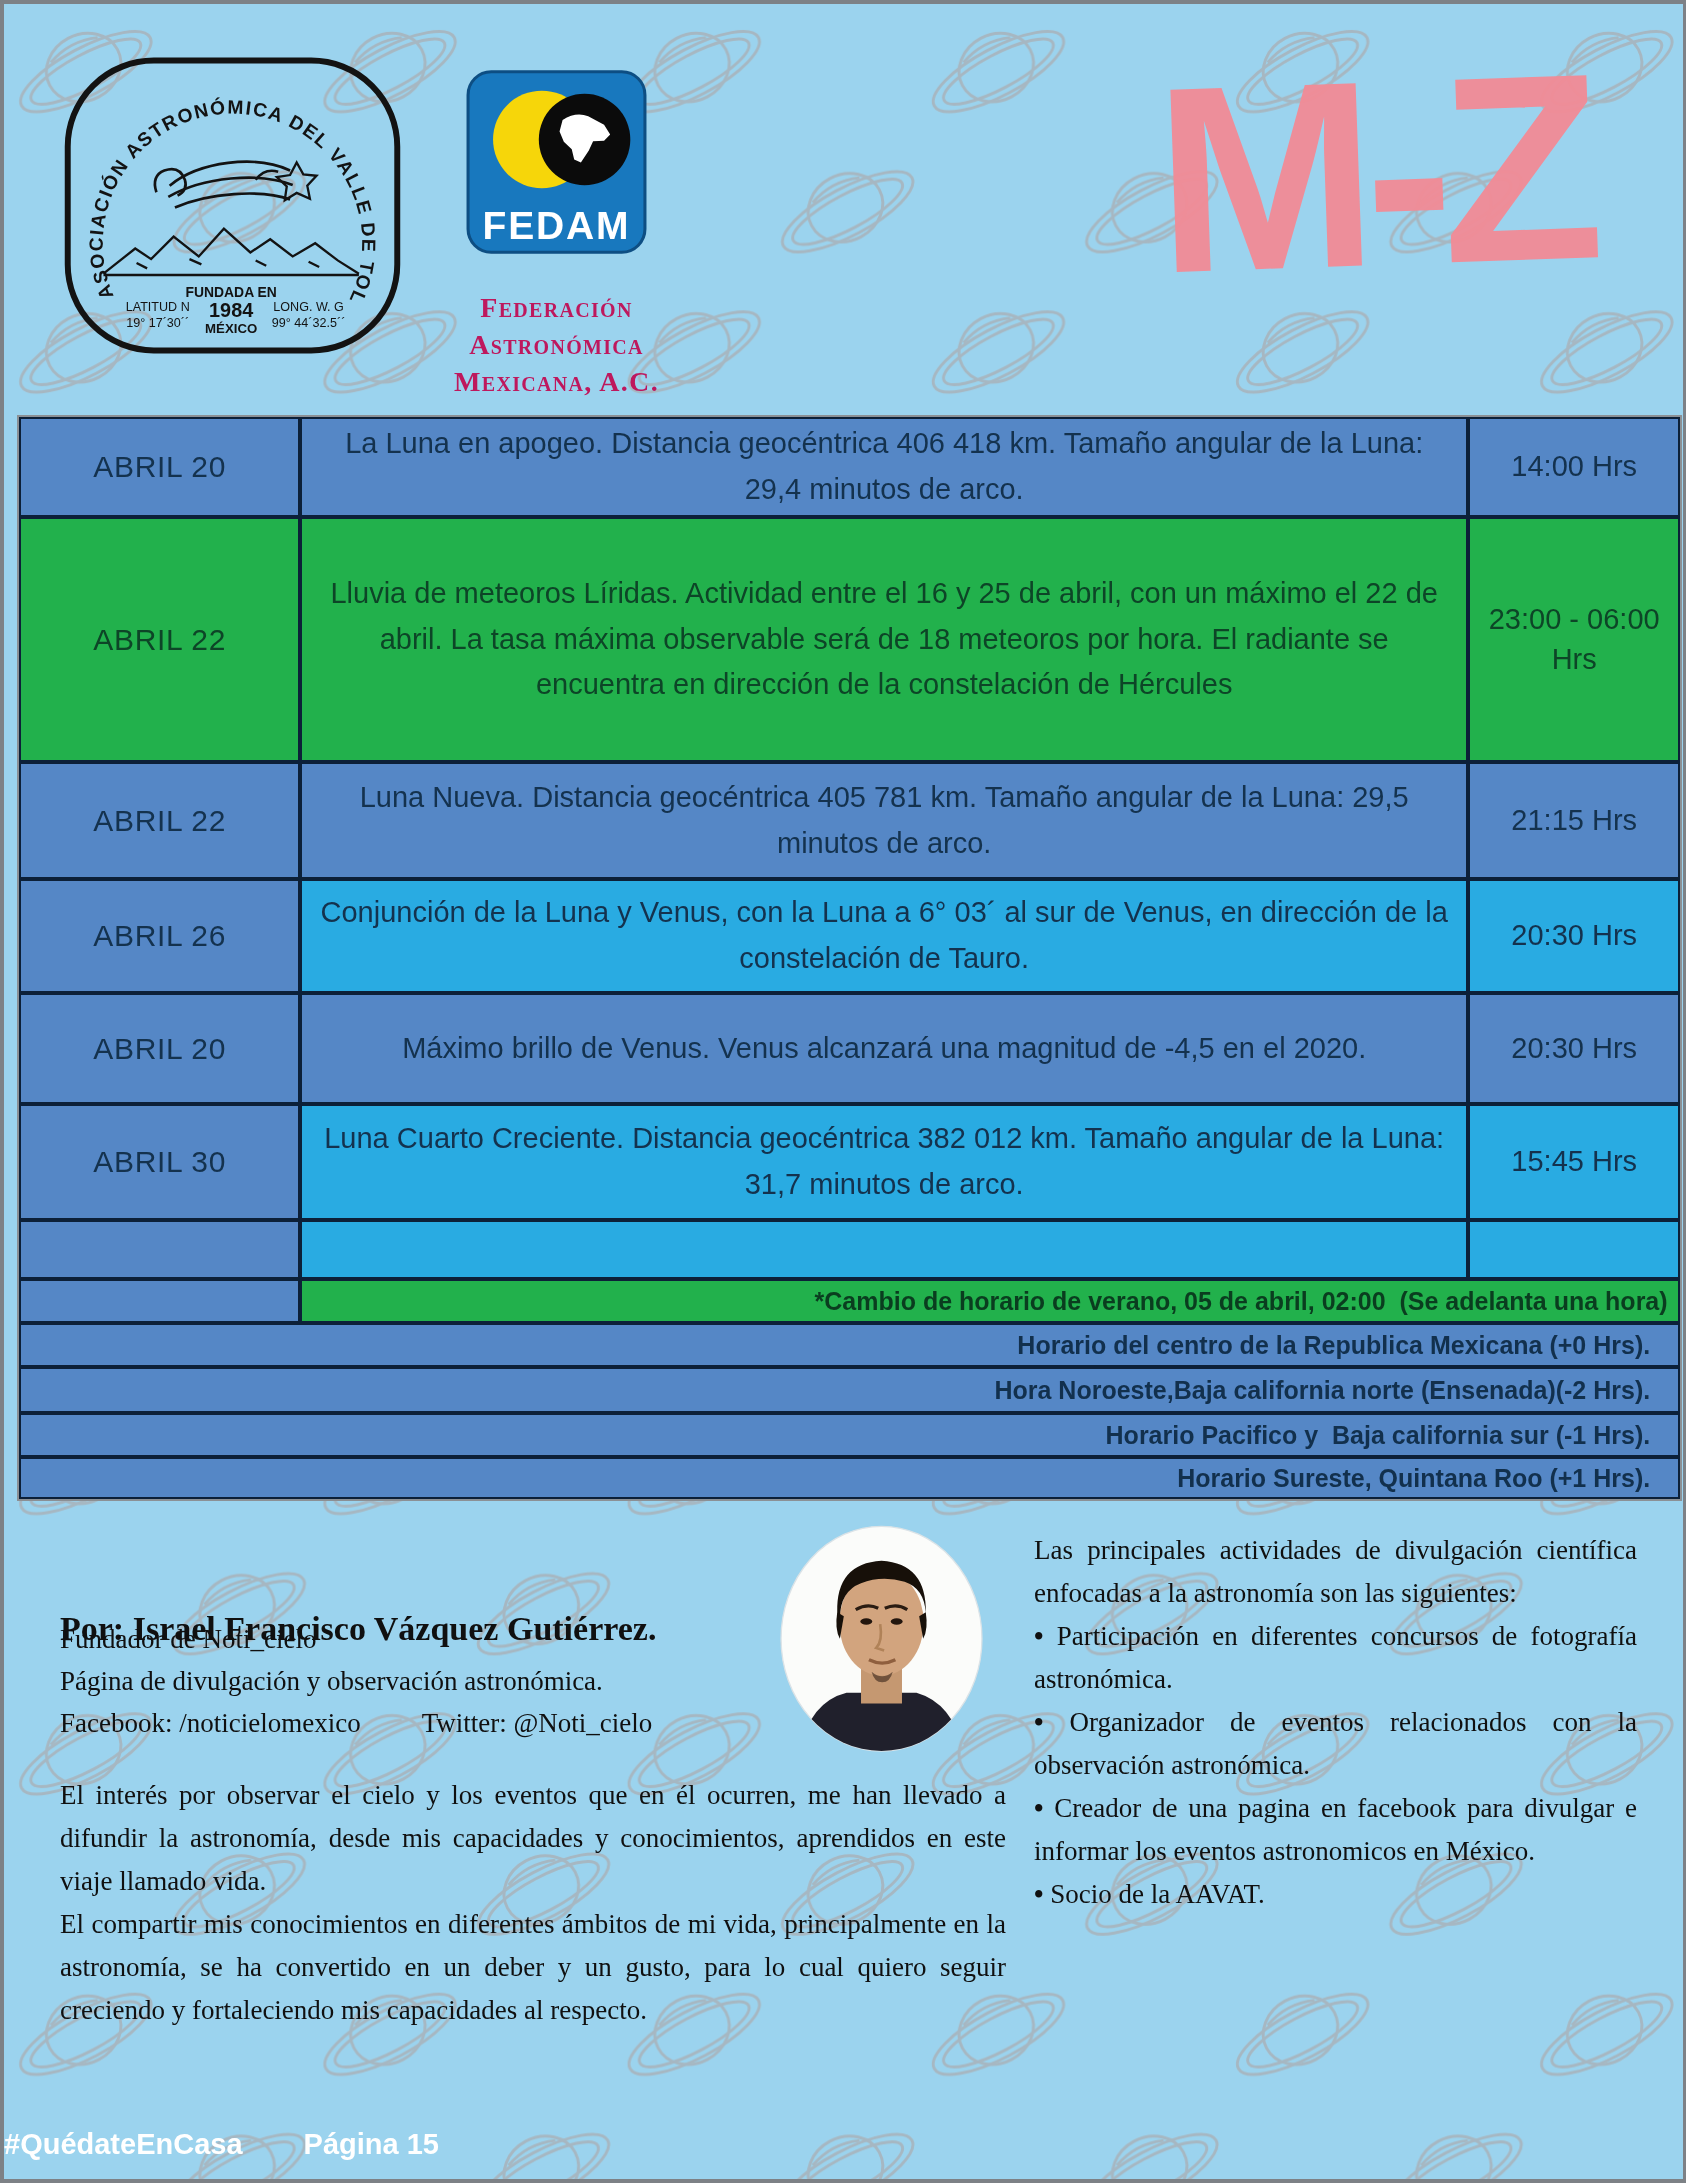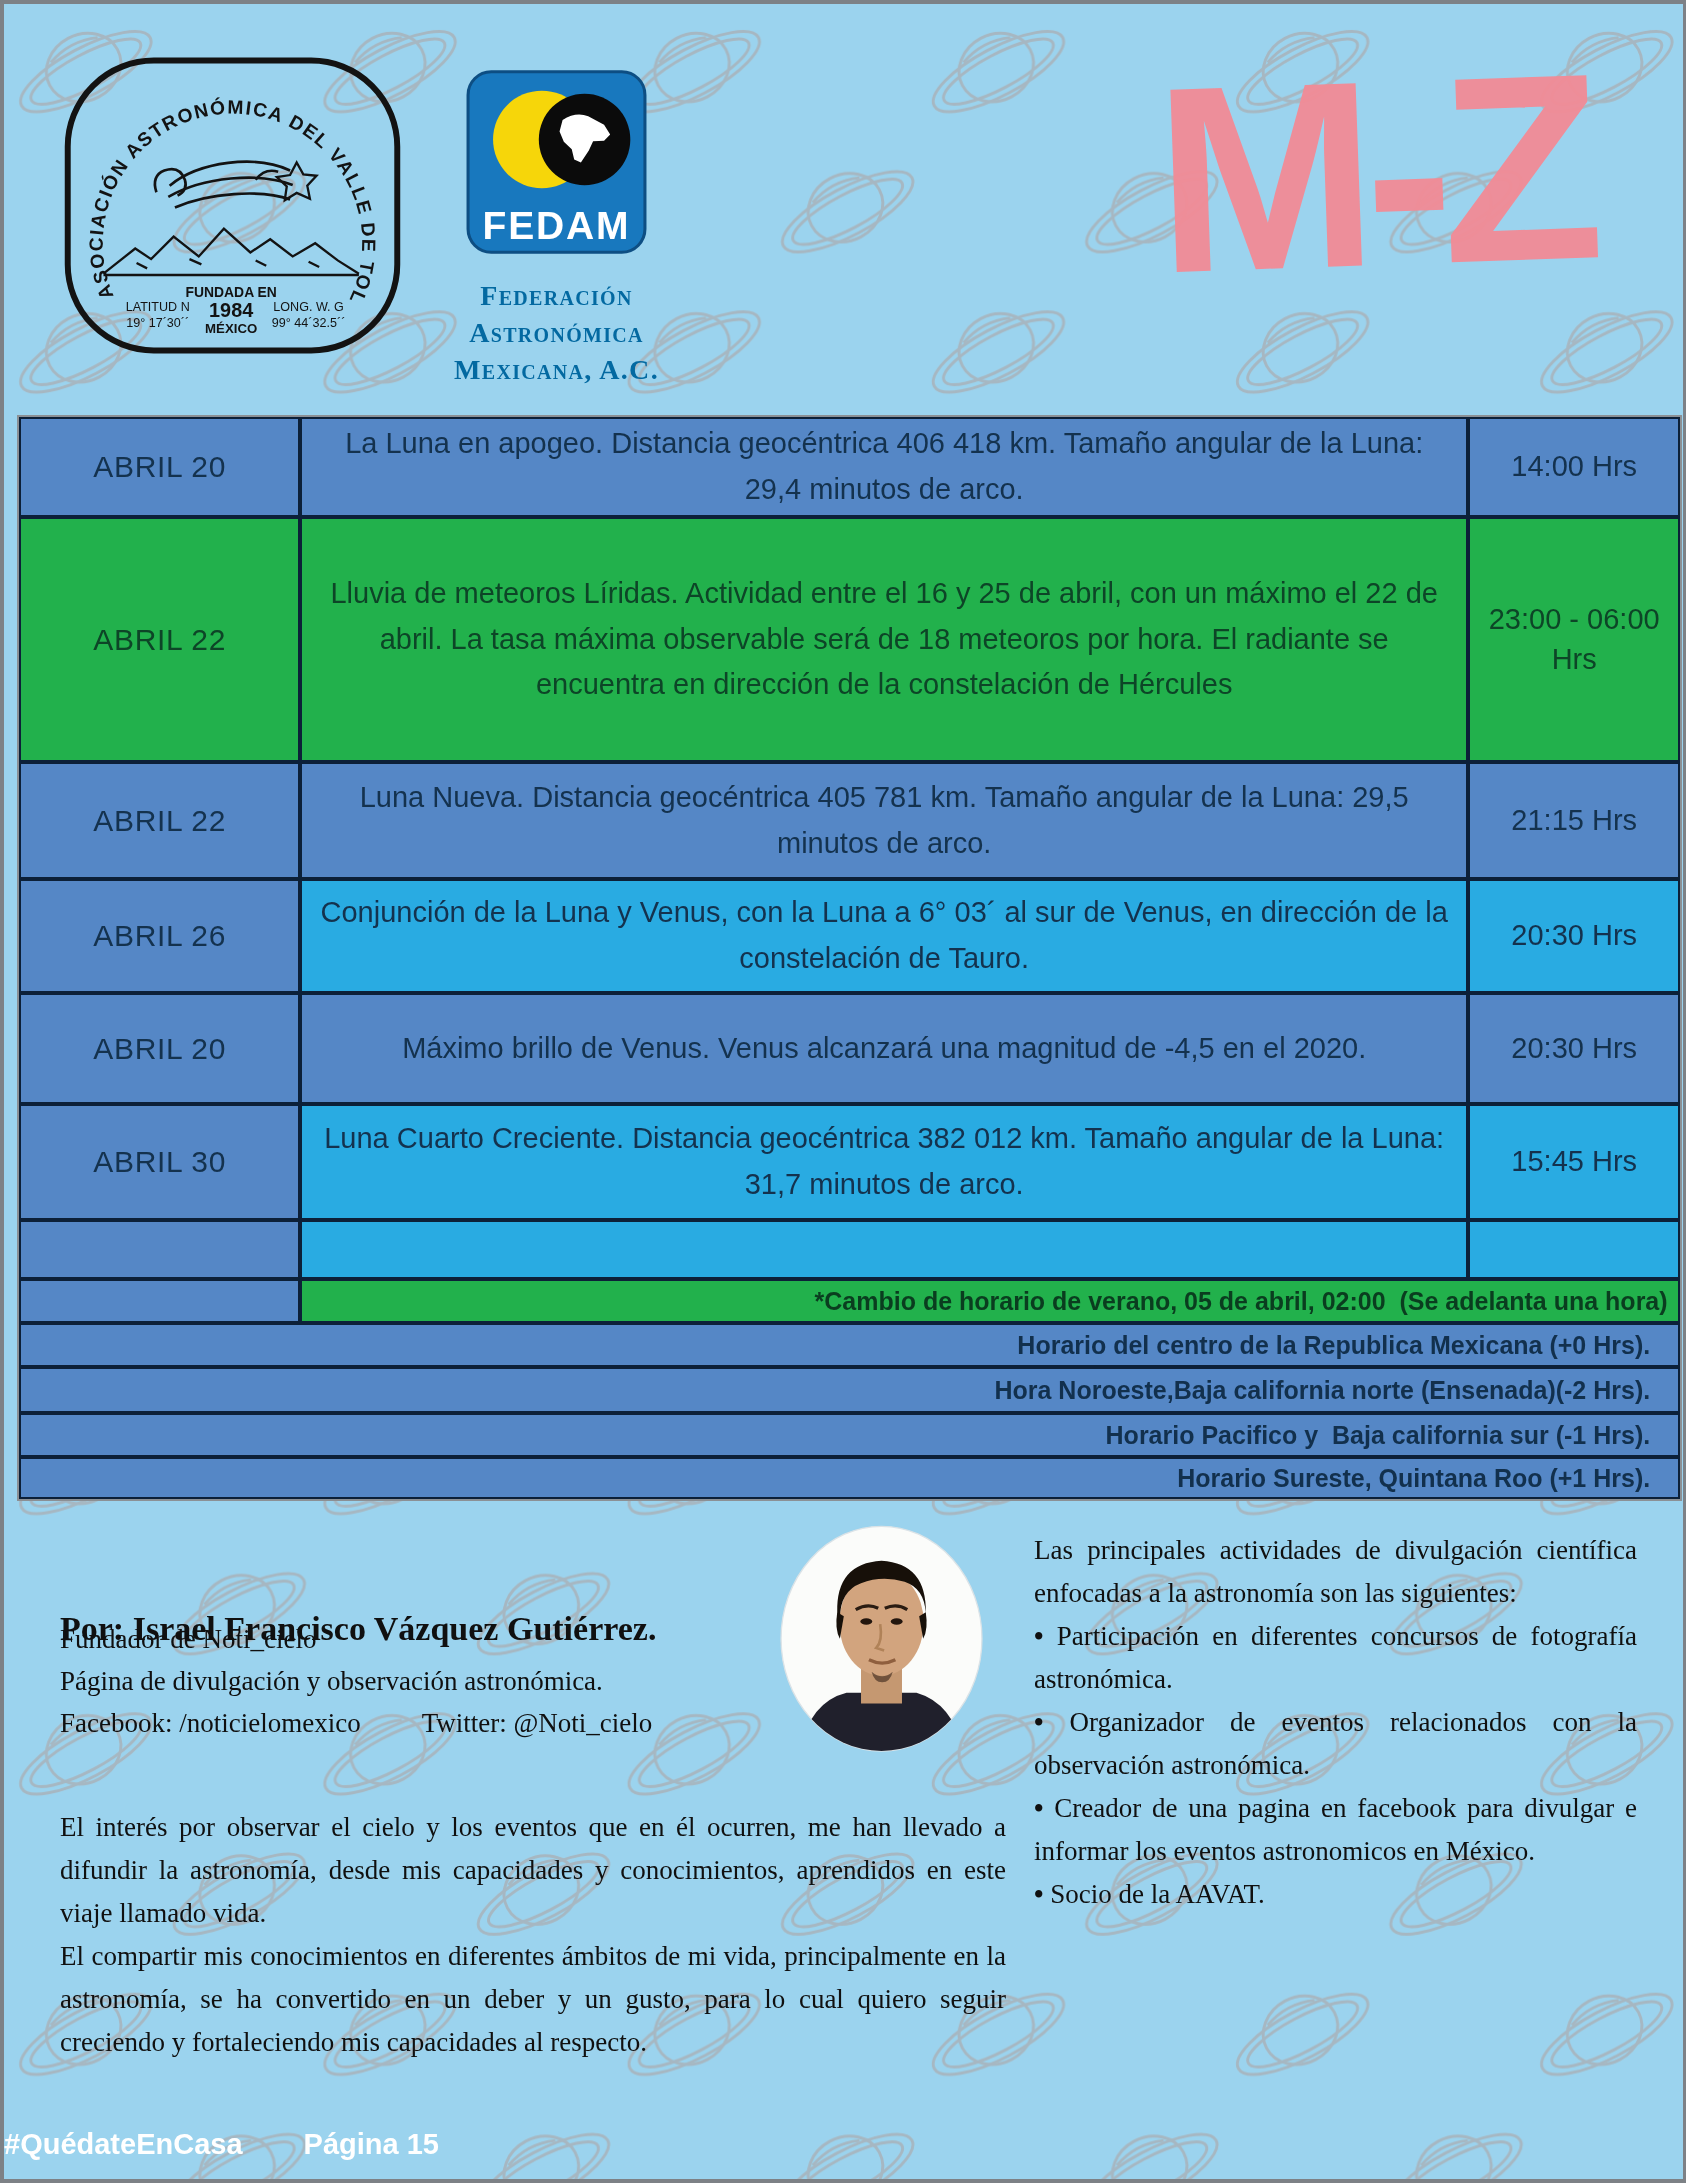--- a/index.html
+++ b/index.html
@@ -9,22 +9,22 @@
     border:4px solid #7d8186;
     font-family:"Liberation Sans",sans-serif;
   }
   .bg-pattern{position:absolute;left:0;top:0;width:100%;height:100%;z-index:0;}
   .layer{position:absolute;z-index:1;}
 
   
   .aavt-svg{left:53px;top:46px;width:351px;height:311px;}
   .fedam-wrap{left:430px;top:57px;width:245px;text-align:center;}
   .fedam-svg{width:183px;height:202px;display:block;margin:0 auto;}
-  .fedam-org{margin-top:14px;font-family:"Liberation Serif",serif;font-variant:small-caps;
-    font-weight:700;font-size:28px;line-height:37px;color:#0369a1;letter-spacing:1.3px;}
+  .fedam-org{margin-top:26px;font-family:"Liberation Serif",serif;font-variant:small-caps;
+    font-weight:700;font-size:28px;line-height:37px;color:#be185d;letter-spacing:1.3px;}
   .edition-mark{left:1118px;top:26.5px;width:503px;height:304px;
     font-weight:700;font-size:265px;line-height:284px;color:#f28b96;
     letter-spacing:-12px;transform:rotate(-2deg);text-align:center;opacity:.95;}
 
   
   .events-table{left:13.2px;top:411px;width:1661px;border:2.6px solid #8b9095;background:#b91c1c;}
   .t-row{display:flex;width:100%;}
   .t-cell{box-sizing:border-box;border:2px solid #0c2038;display:flex;align-items:center;
     justify-content:center;color:#14324e;text-align:center;}
   .cell-date{width:281px;flex:none;font-size:30px;font-weight:400;letter-spacing:0.7px;}
@@ -39,21 +39,21 @@
     padding-right:28px;color:#12304d;}
   .tz-cell span{white-space:pre;}
 
   
   .byline{left:56px;top:1606px;width:860px;font-family:"Liberation Serif",serif;
     font-weight:700;font-size:34px;color:#101010;}
   .bio{left:56px;top:1614px;width:939px;font-family:"Liberation Serif",serif;
     font-size:27px;line-height:42px;color:#101010;}
   .bio .fb-tw{display:flex;gap:61px;}
   .para{left:56px;top:1770px;width:946px;font-family:"Liberation Serif",serif;
-    font-size:27px;line-height:43px;color:#101010;text-align:justify;margin-top:32px;}
+    font-size:27px;line-height:43px;color:#101010;text-align:justify;}
   .photo{left:775px;top:1521px;width:205px;height:228px;}
   .activities{left:1030px;top:1525px;width:603px;font-family:"Liberation Serif",serif;
     font-size:27px;line-height:43px;color:#101010;text-align:justify;}
   .activity{text-align:justify;}
   .bullet{font-weight:700;}
 
   
   .footer{left:0;top:2124px;width:1627px;display:flex;justify-content:flex-start;gap:61px;
     font-weight:700;font-size:29px;color:#ffffff;}
 </style>

